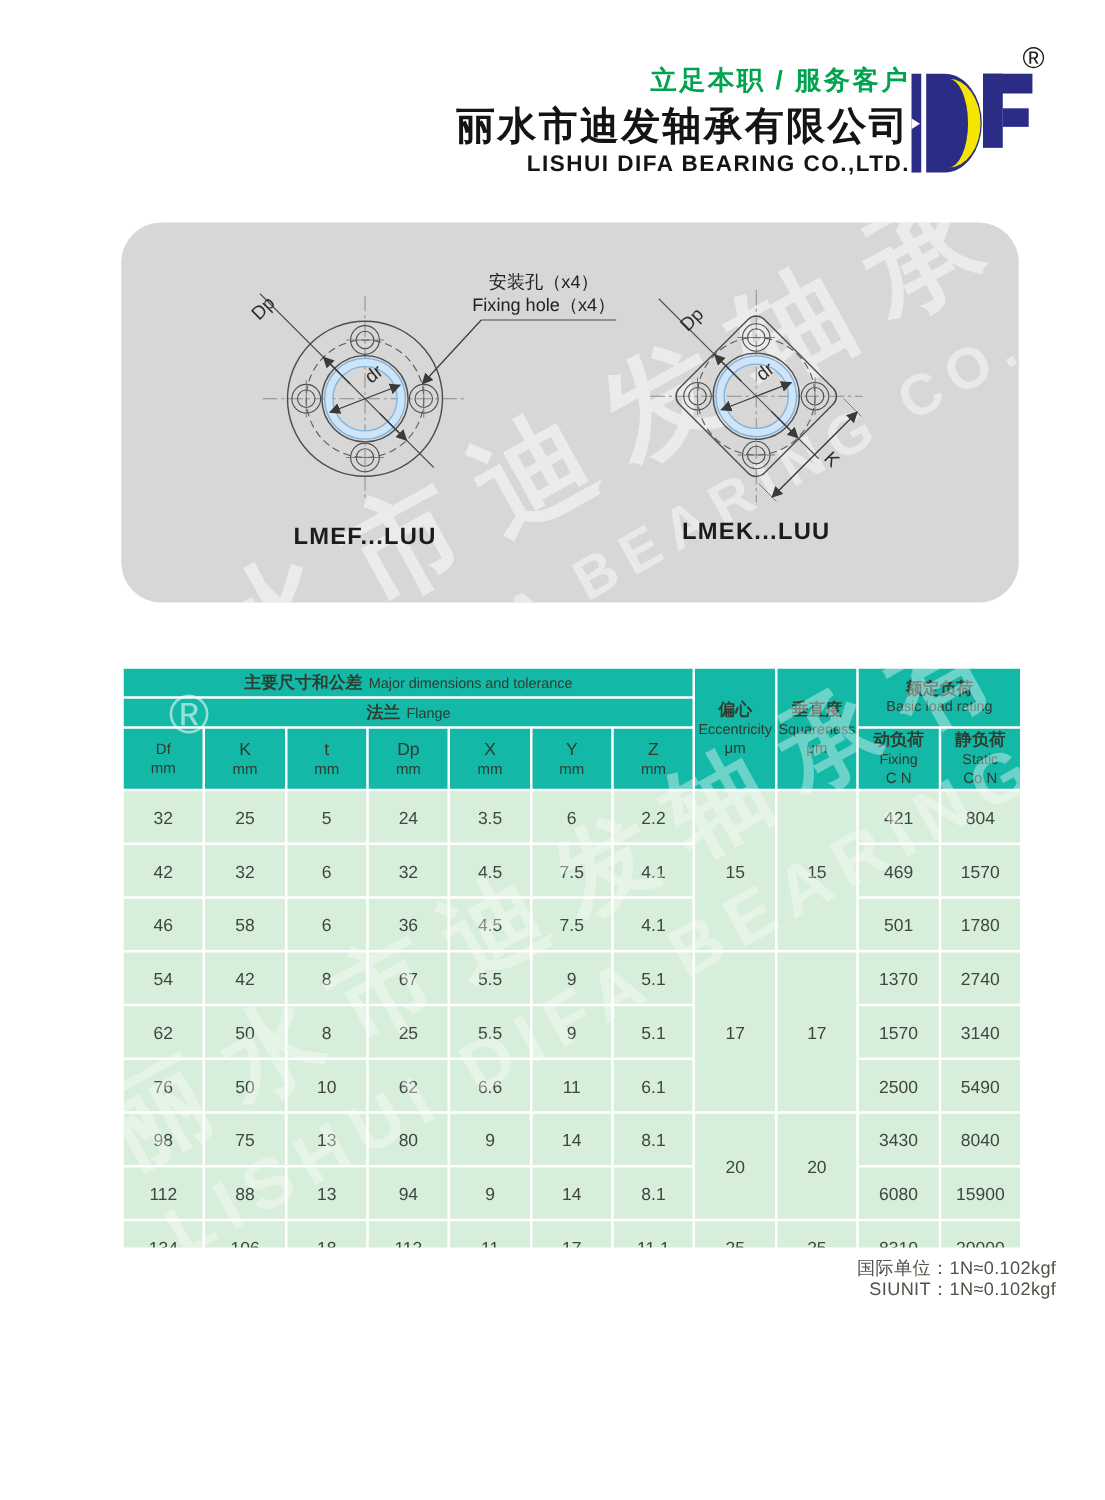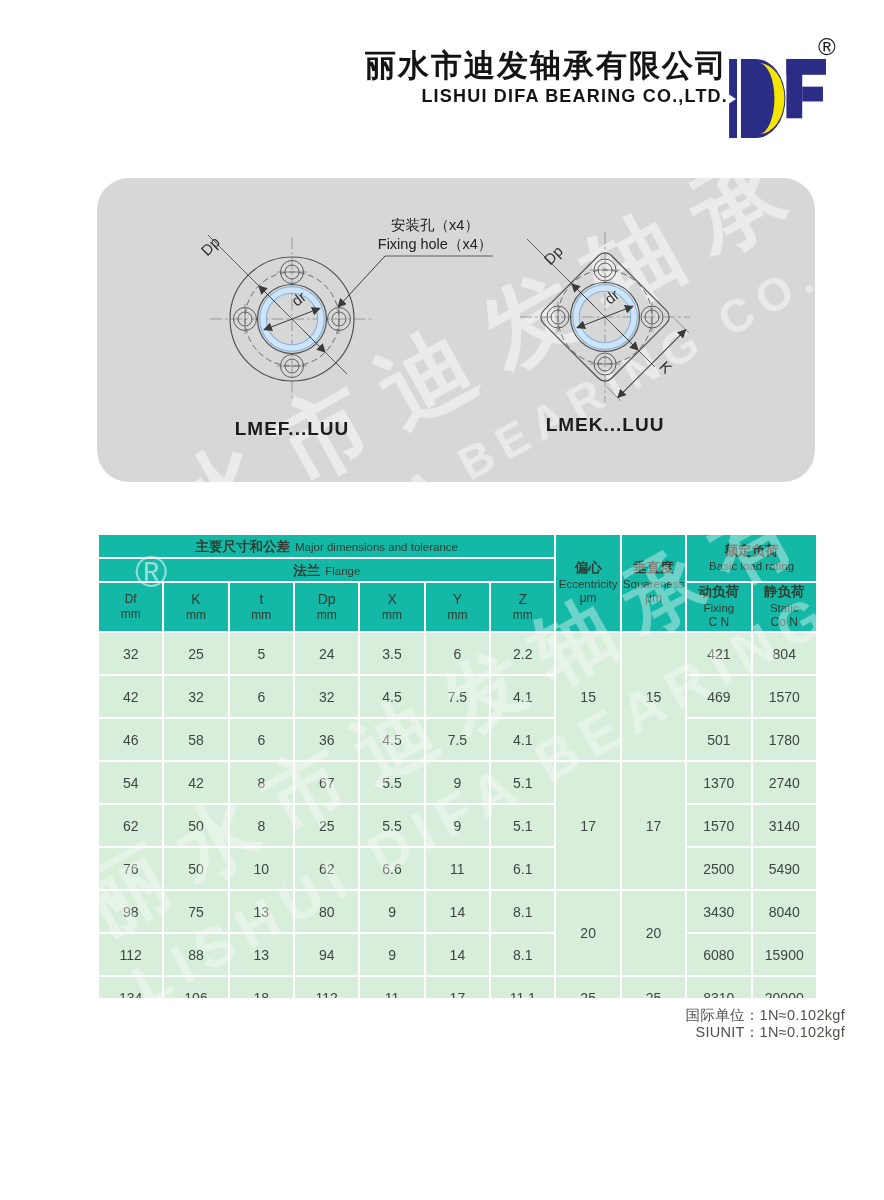--- a/index.html
+++ b/index.html
@@ -64,20 +64,21 @@
 
   
   .footer { position:absolute; right:39px; top:1007px; text-align:right; font-size:14.5px; color:#55504a; line-height:1.18; letter-spacing:0.3px; }
 </style>
 </head>
 <body>
 
 <div class="page">
 
   <div class="header-text">
+    <div class="slogan">立足本职 / 服务客户</div>
     <h1 class="company-cn">丽水市迪发轴承有限公司</h1>
     <div class="company-en">LISHUI DIFA BEARING CO.,LTD.</div>
   </div>
 
   <div class="logo-box">
     <svg width="99" height="85" viewBox="0 0 100 86">
       <rect x="0" y="2" width="8" height="80" fill="#2b2c86"></rect>
       <path d="M0,38 L7,42.5 L0,47 Z" fill="#ffffff"></path>
       <path d="M12,2 L27,2 A30,40 0 0 1 27,82 L12,82 Z" fill="#2b2c86"></path>
       <path d="M30,6 A26,36 0 0 1 30,78 A15,34 0 0 0 30,6 Z" fill="#f4e600"></path>

